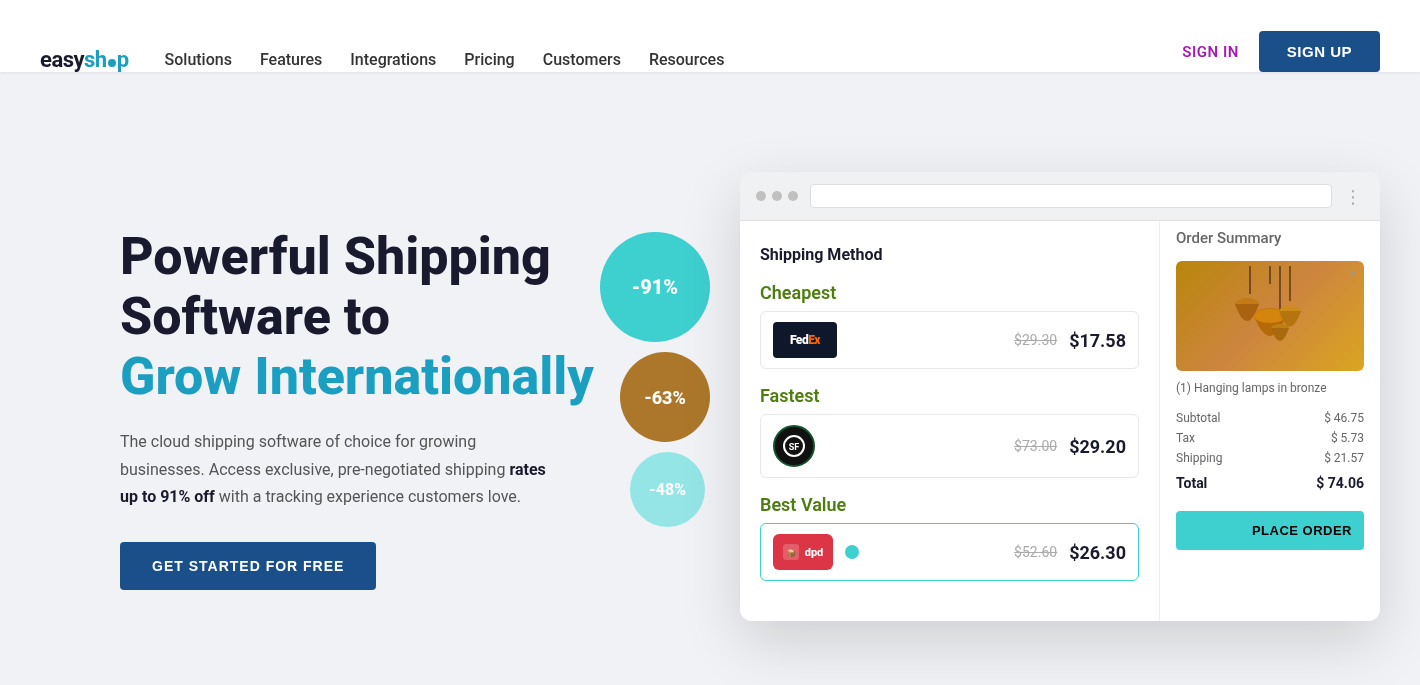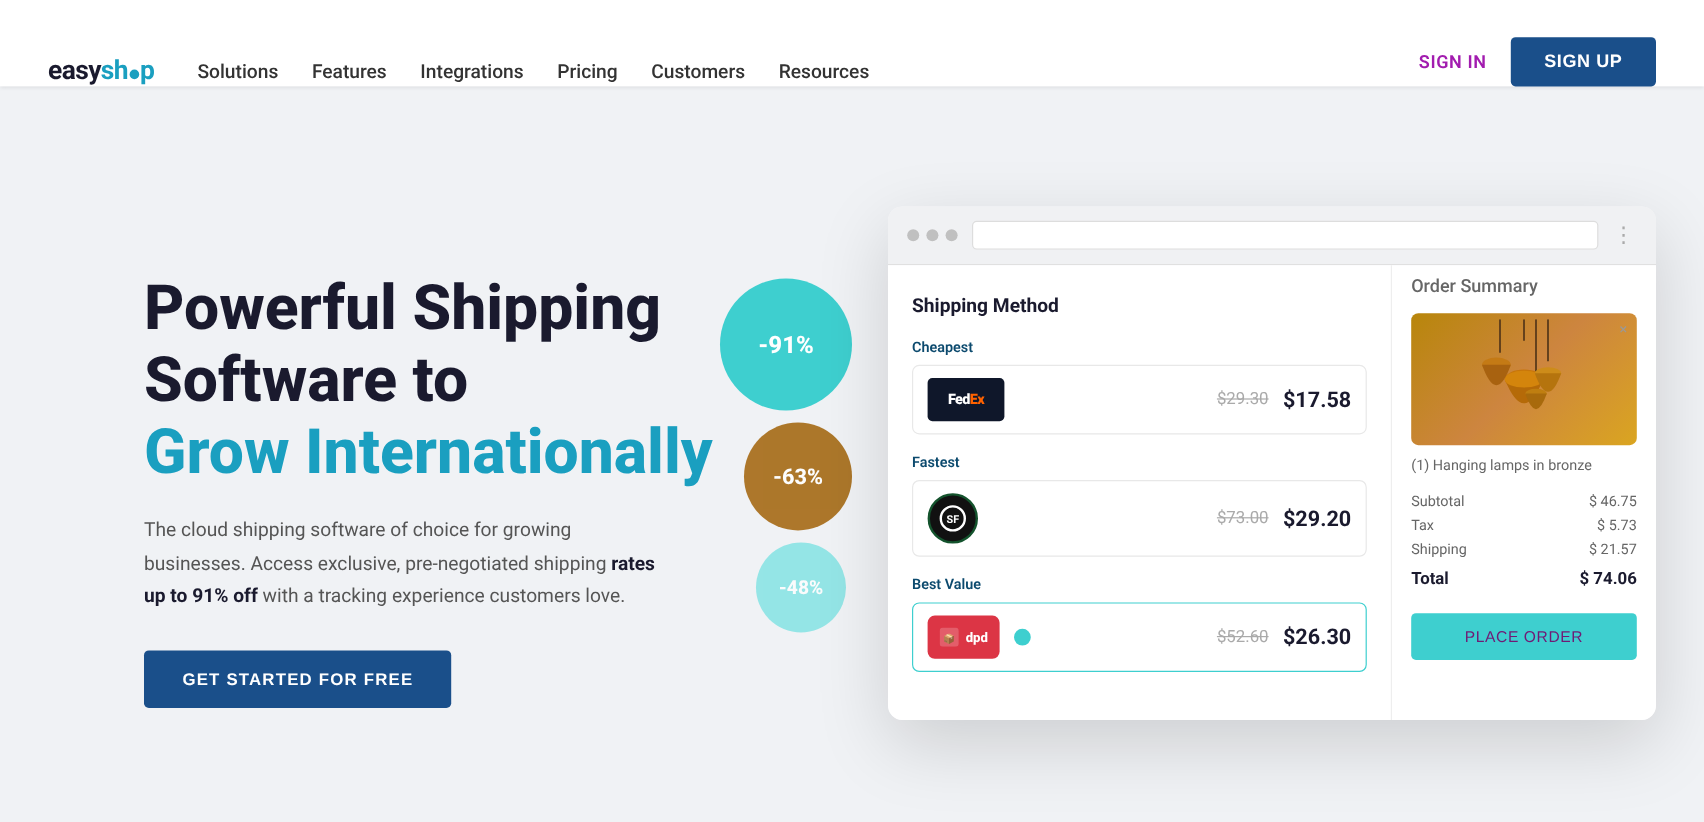--- a/index.html
+++ b/index.html
@@ -234,23 +234,23 @@
     .panel-title {
       font-size: 16px;
       font-weight: 700;
       color: #1a1a2e;
       margin-bottom: 18px;
     }
     .shipping-option {
       margin-bottom: 16px;
     }
     .option-label {
-      font-size: 12px;
+      font-size: 18px;
       font-weight: 600;
-      color: #0c4a6e;
+      color: #4d7c0f;
       margin-bottom: 8px;
     }
     .option-row {
       display: flex;
       align-items: center;
       background: #fff;
       border: 1px solid #e8e8e8;
       border-radius: 6px;
       padding: 10px 12px;
       gap: 12px;
@@ -363,30 +363,31 @@
     .summary-row.total {
       font-size: 14px;
       font-weight: 700;
       color: #1a1a2e;
       margin-top: 4px;
       padding-top: 4px;
     }
     .place-order-btn {
       width: 100%;
       background: #3ecfcf;
-      color: #701a75;
+      color: #000000;
       border: none;
       padding: 12px;
       font-size: 13px;
-      font-weight: 400;
+      font-weight: 700;
       letter-spacing: 0.5px;
       border-radius: 4px;
       cursor: pointer;
       margin-top: 14px;
       text-transform: uppercase;
+      text-align: right;
     }
   </style>
 </head>
 <body>
 
 <nav>
   <div class="nav-left">
     <div class="logo">
       easy<span class="logo-ship">sh<span class="logo-dot"></span>p</span>
     </div>

